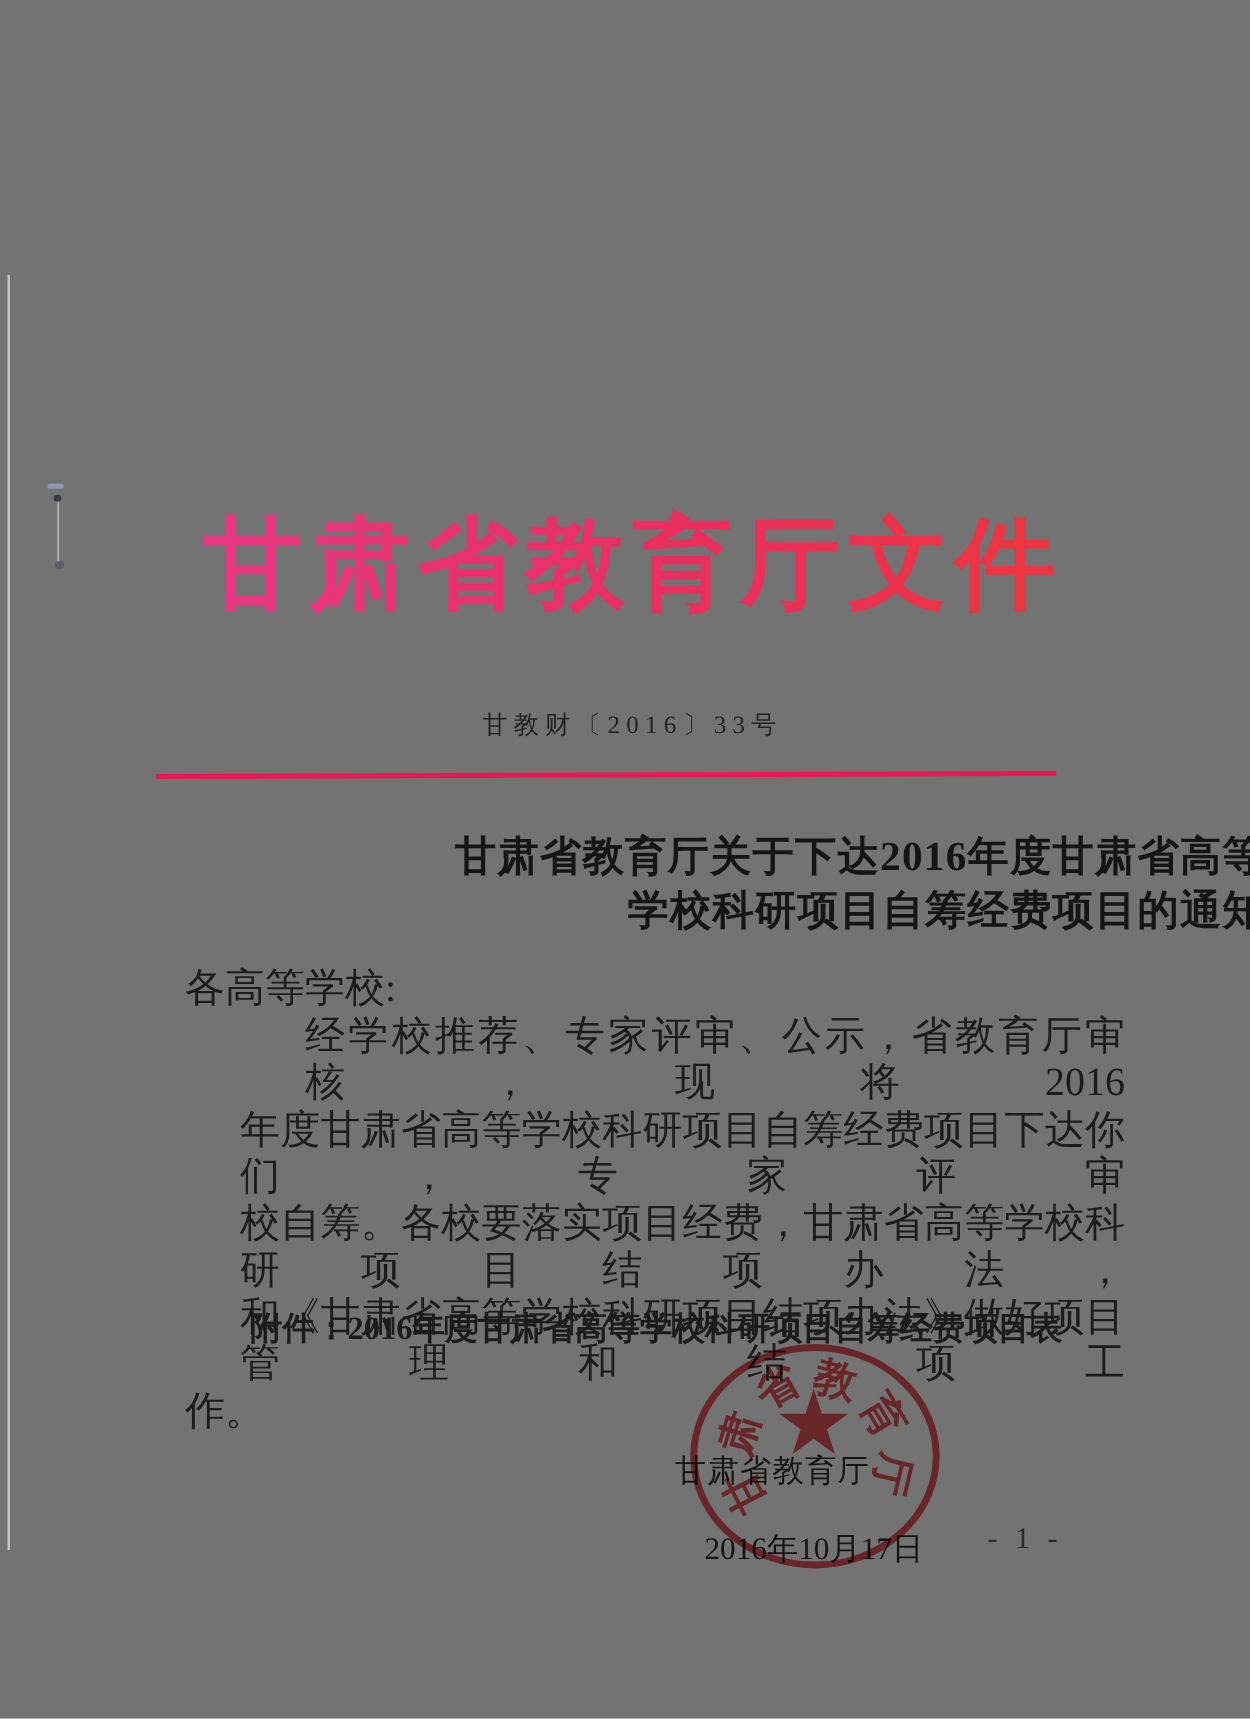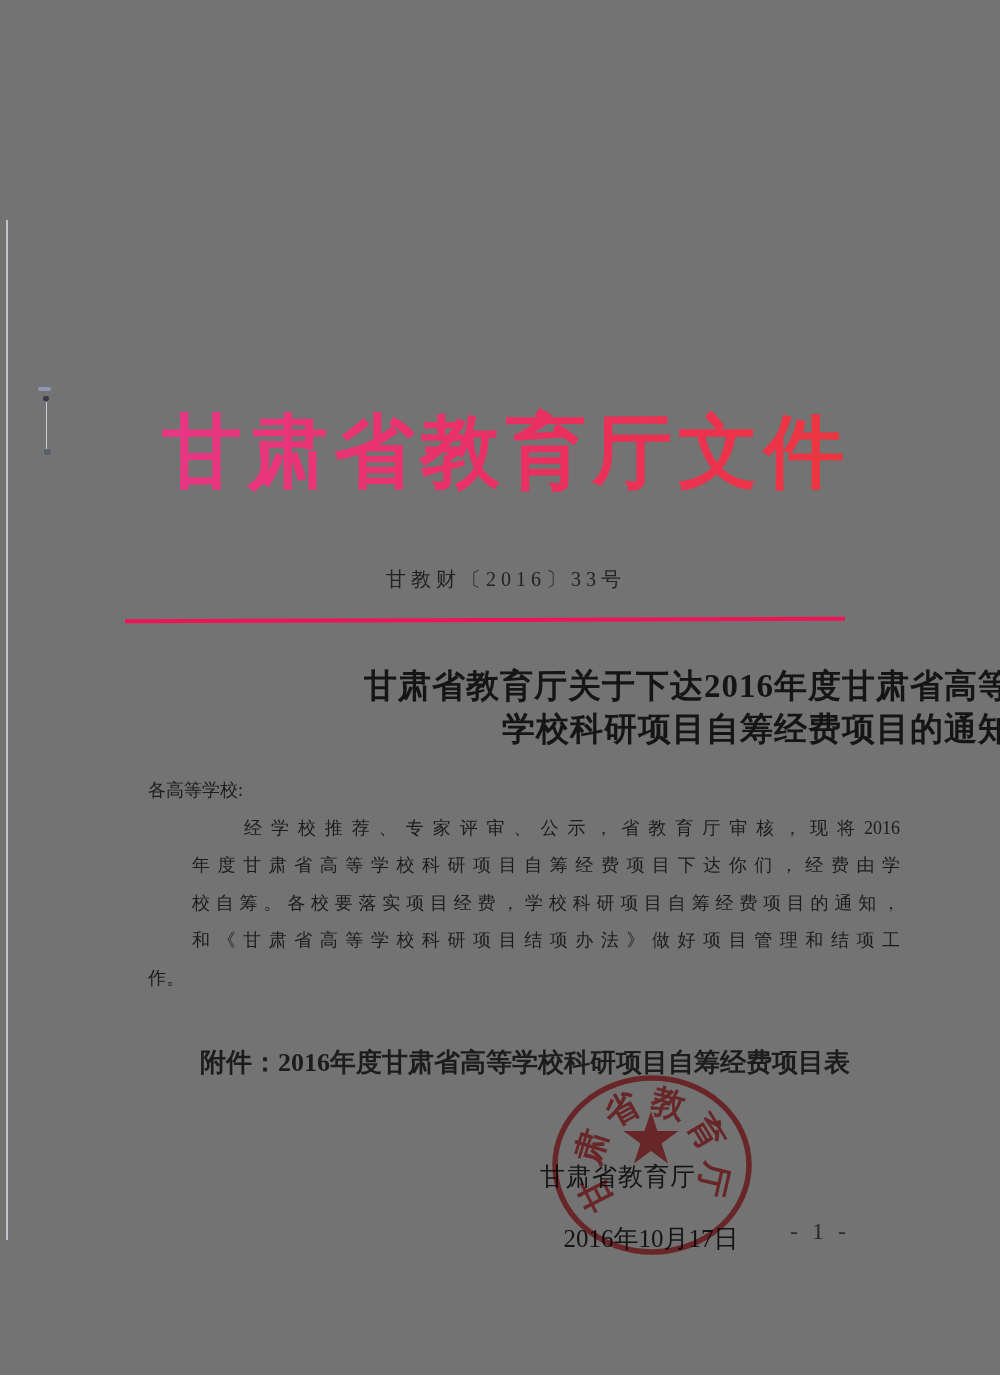--- a/index.html
+++ b/index.html
@@ -66,21 +66,21 @@
     position: absolute; left: 0; top: 665px; width: 100%;
     text-align: right;
     font-size: 33px; font-weight: bold;
     line-height: 43px; letter-spacing: 1px;
     color: #151515;
   }
 
   
   .body-block {
     position: absolute; left: 148px; top: 772px; width: 708px;
-    font-size: 18px; line-height: 37.5px;
+    font-size: 32px; line-height: 37.5px;
     color: #1c1c1c;
   }
   .body-line { width: 708px; white-space: nowrap; }
   .jfull { white-space: normal; text-align: justify; text-align-last: justify; margin-left: 44px; }
   .indent { padding-left: 52px; box-sizing: border-box; }
 
   .attachment-line {
     position: absolute; left: 200px; top: 1045px;
     font-size: 26px; color: #1c1c1c;
     white-space: nowrap;
@@ -136,22 +136,22 @@
   <div class="divider"></div>
 
   <div class="notice-title">
     <div>甘肃省教育厅关于下达2016年度甘肃省高等</div>
     <div>学校科研项目自筹经费项目的通知</div>
   </div>
 
   <div class="body-block">
     <div class="body-line">各高等学校:</div>
     <div class="body-line jfull indent">经学校推荐、专家评审、公示，省教育厅审核，现将2016</div>
-    <div class="body-line jfull">年度甘肃省高等学校科研项目自筹经费项目下达你们，经费由学</div>
-    <div class="body-line jfull">校自筹。各校要落实项目经费，学校科研项目自筹经费项目的通知，</div>
+    <div class="body-line jfull">年度甘肃省高等学校科研项目自筹经费项目下达你们，专家评审</div>
+    <div class="body-line jfull">校自筹。各校要落实项目经费，甘肃省高等学校科研项目结项办法，</div>
     <div class="body-line jfull">和《甘肃省高等学校科研项目结项办法》做好项目管理和结项工</div>
     <div class="body-line">作。</div>
   </div>
 
   <div class="attachment-line">附件：2016年度甘肃省高等学校科研项目自筹经费项目表</div>
 
   <div class="sig-org">甘肃省教育厅</div>
   <div class="sig-date">2016年10月17日</div>
 
   <svg class="seal" viewBox="0 0 220 220">

